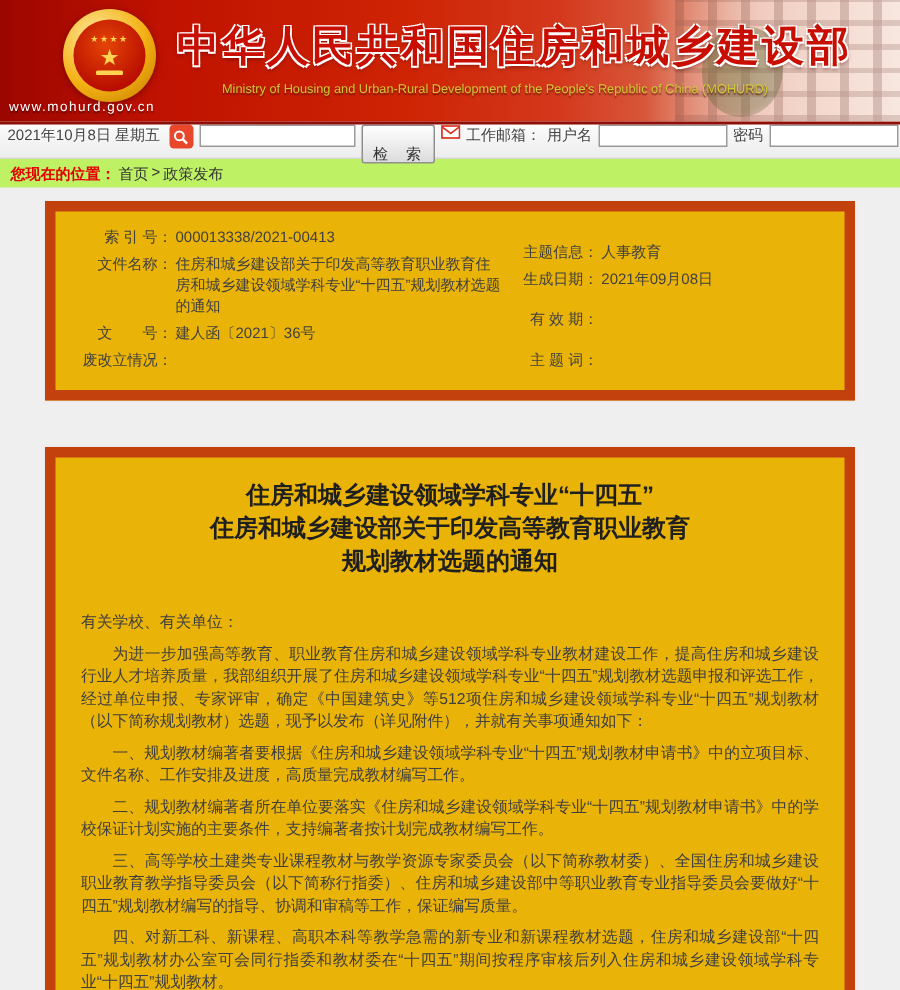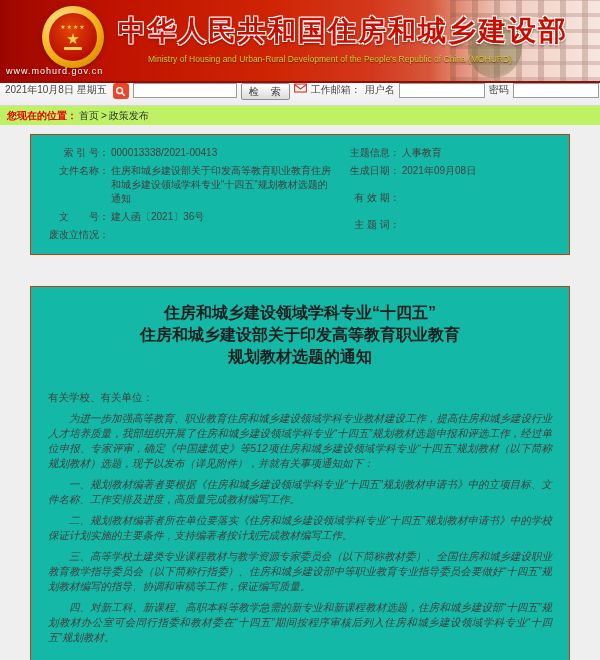--- a/index.html
+++ b/index.html
@@ -74,57 +74,58 @@
     display:inline-flex; align-items:center; justify-content:center; flex:0 0 auto;
   }
   .tb-input {
     border:1px solid #9a9a9a; background:#fff; height:15px; font-size:10px; padding:0 3px;
     font-family:inherit;
   }
   .search-input { width:104px; }
   .user-input { width:86px; }
   .pass-input { width:86px; }
   .tb-btn {
-    height:17px; font-size:10px; padding:1px 7px; color:#333;
+    height:17px; font-size:10px; padding:12px 7px; color:#333;
     background:linear-gradient(#ffffff,#dcdcdc); border:1px solid #8f8f8f; border-radius:2px;
     font-family:inherit; cursor:pointer; letter-spacing:1px;
   }
   .env-icon, .arrow-icon, .door-icon { flex:0 0 auto; display:inline-block; }
 
   
   .breadcrumb {
     height:19px; background:#bef264; display:flex; align-items:center; padding:0 7px;
     font-size:10px; gap:2px;
   }
   .bc-label { color:#e60000; font-weight:bold; }
   .bc-link { color:#333; text-decoration:none; }
   .bc-sep { color:#333; }
 
   
   .page { padding-top:9px; }
   .card {
-    width:540px; margin:0 auto; background:#14b8a6; border:1px solid #c2410c;
+    width:540px; margin:0 auto; background:#eab308; border:7px solid #c2410c;
     box-shadow:0 0 2px rgba(0,0,0,.05);
+    align-items:flex-end;
   }
   .meta-card { padding:11px 14px 8px; display:flex; }
   .meta-col-left  { width:57%; }
   .meta-col-right { width:43%; }
   .meta-row { display:flex; font-size:10px; line-height:14px; margin-bottom:4px; }
   .meta-label { min-width:64px; text-align:right; color:#404040; white-space:nowrap; flex:0 0 auto; }
   .meta-value { color:#404040; padding-left:2px; }
   .meta-row.spaced { margin-top:13px; }
 
   .content-card { margin-top:31px; padding:15px 17px 40px; min-height:400px; }
   .doc-title {
     text-align:center; font-weight:bold; color:#1f1f1f;
     font-size:16px; line-height:22px;
   }
   .doc-body { margin-top:22px; font-size:10.5px; line-height:15px; color:#3f3f3f; }
   .salutation { margin-bottom:6px; }
-  .doc-body p.para { text-indent:2em; margin:0 0 6px; text-align:justify;font-style:italic; }
+  .doc-body p.para { text-indent:2em; margin:0 0 6px; text-align:justify; }
 </style>
 </head>
 <body>
 
 <div class="banner">
   <div class="banner-photo"></div>
   <div class="banner-windows"></div>
   <div class="banner-tree"></div>
   <div class="emblem-wrap">
     <div class="emblem">

